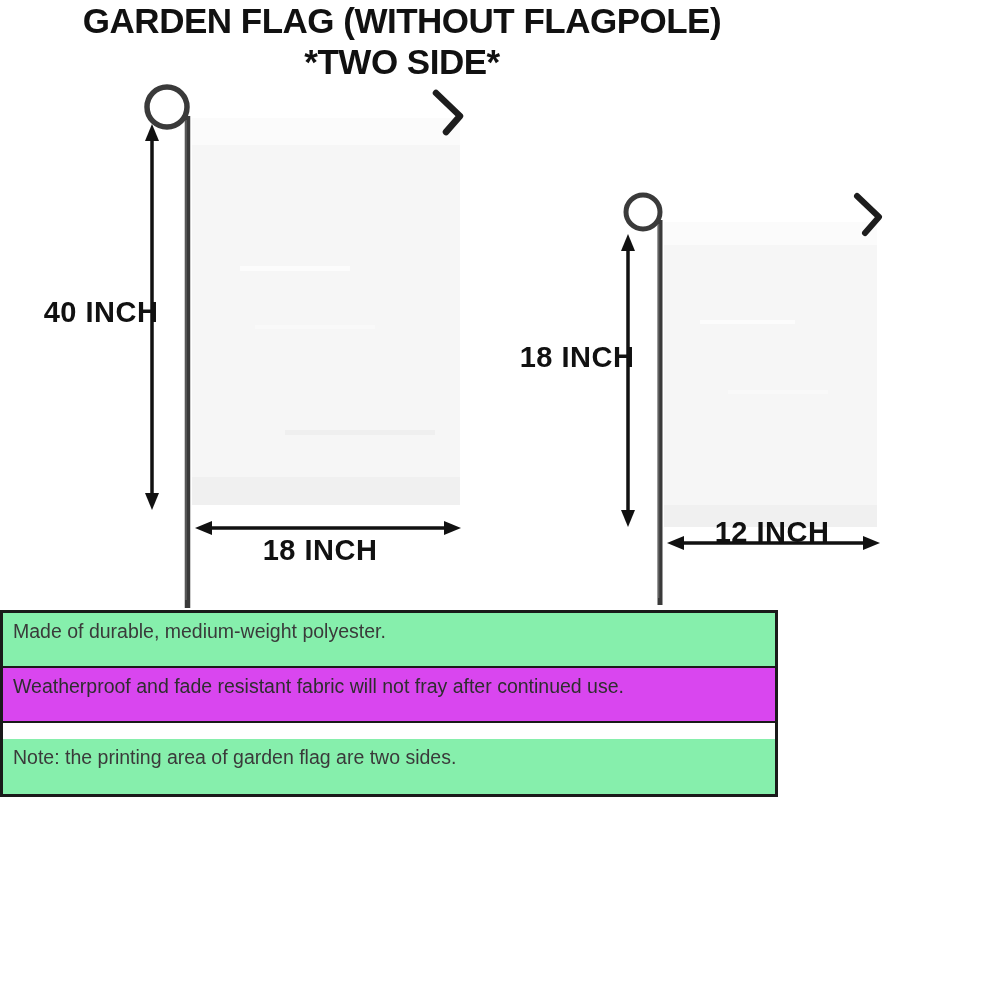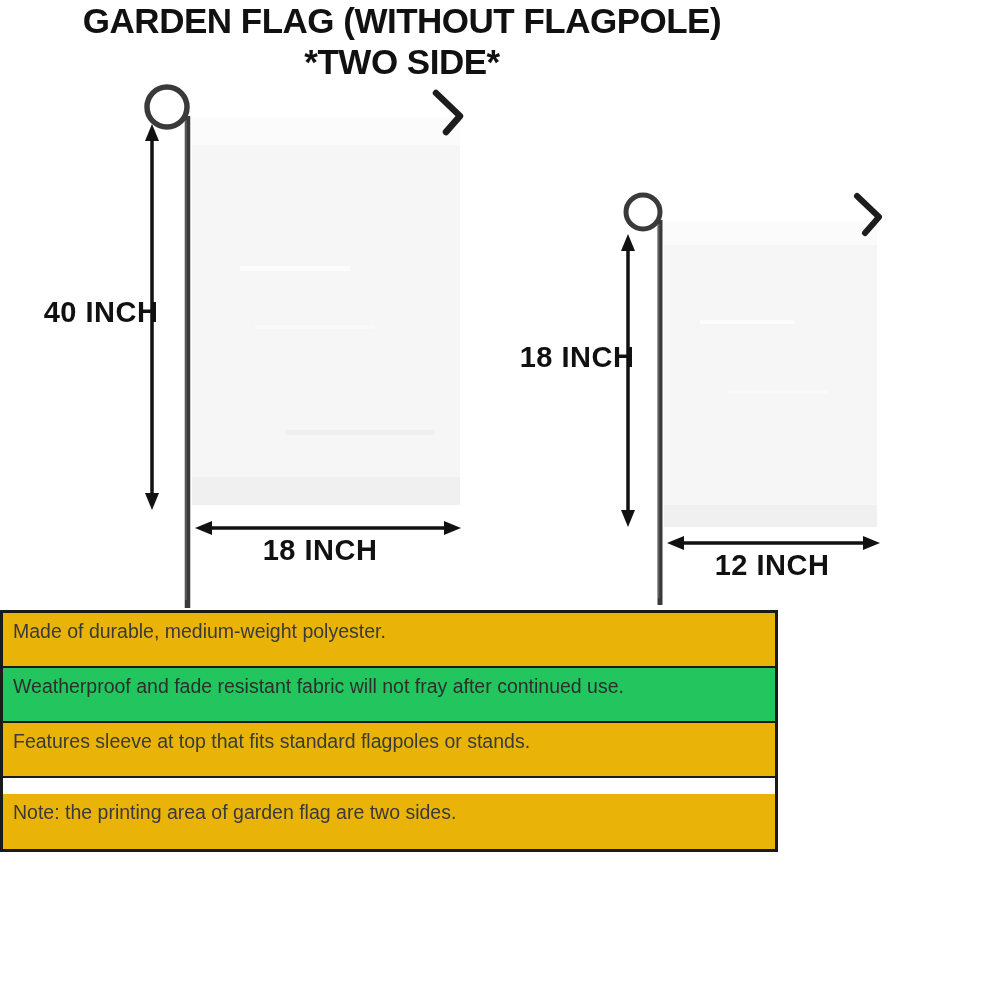--- a/index.html
+++ b/index.html
@@ -46,43 +46,43 @@
     width: 130px;
     text-align: center;
     font-size: 29px;
     font-weight: 700;
     color: #111111;
     letter-spacing: 0.5px;
   }
   .dim-40 { left: 36px;  top: 296px; }
   .dim-28 { left: 255px; top: 534px; }
   .dim-18 { left: 512px; top: 341px; }
-  .dim-12 { left: 707px; top: 549px; }
+  .dim-12 { left: 707px; top: 516px; }
 
   
   .features-table {
     position: absolute;
     left: 0;
     top: 610px;
     width: 778px;
     border: 3px solid #1a1a1a;
     background: #ffffff;
   }
   .feature-row {
     height: 55px;
     padding: 7px 12px 0 10px;
     font-size: 19.5px;
     color: #3a3a3a;
     border-bottom: 2px solid #1a1a1a;
     overflow: hidden;
     white-space: nowrap;
   }
   .feature-row:last-child { border-bottom: none; margin-top: 16px; }
-  .feature-row.gray { background: #eab308; }
-  .feature-row.white { background: #22c55e; color: #2e2e2e; }
+  .feature-row.gray { background: #86efac; }
+  .feature-row.white { background: #d946ef; color: #2e2e2e; }
 </style>
 </head>
 <body>
 
 <div class="canvas">
 
   <div class="title-block">
     <div class="title-line">GARDEN FLAG (WITHOUT FLAGPOLE)</div>
     <div class="title-line">*TWO SIDE*</div>
   </div>
@@ -138,17 +138,16 @@
   </svg>
 
   <div class="dim-label dim-40">40 INCH</div>
   <div class="dim-label dim-28">18 INCH</div>
   <div class="dim-label dim-18">18 INCH</div>
   <div class="dim-label dim-12">12 INCH</div>
 
   <div class="features-table">
     <div class="feature-row gray">Made of durable, medium-weight polyester.</div>
     <div class="feature-row white">Weatherproof and fade resistant fabric will not fray after continued use.</div>
-    <div class="feature-row gray">Features sleeve at top that fits standard flagpoles or stands.</div>
     <div class="feature-row gray">Note: the printing area of garden flag are two sides.</div>
   </div>
 
 </div>
 
 </body></html>

